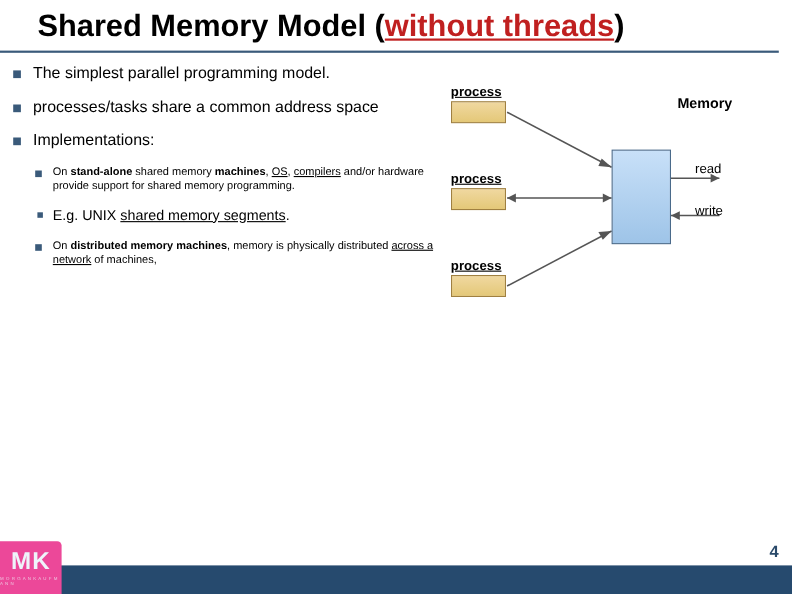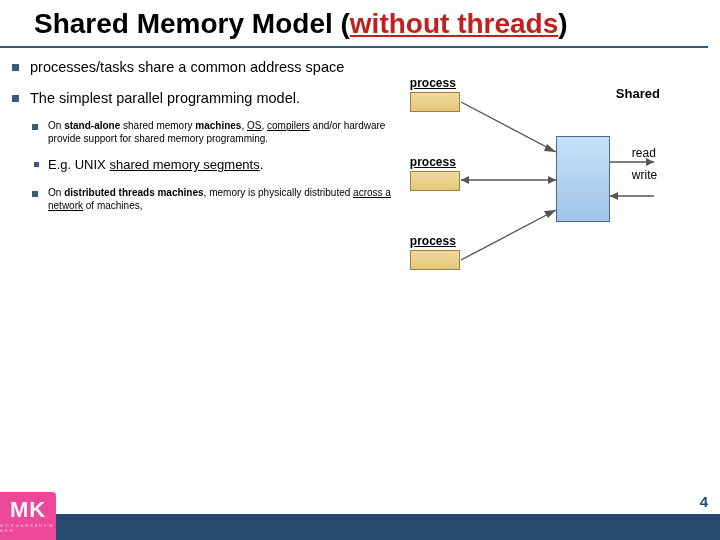--- a/index.html
+++ b/index.html
@@ -83,31 +83,32 @@
 
 <div class="slide">
 
   <div class="title">
     <span class="main">Shared Memory Model (</span><span class="sub underline">without threads</span><span class="main">)</span>
   </div>
 
   <div class="content">
     <div class="left">
       <ul class="lvl1">
+        <li>The simplest parallel programming model.</li>
         <li>processes/tasks share a common address space</li>
-        <li>The simplest parallel programming model.</li>
+        <li>Implementations:</li>
       </ul>
       <ul class="lvl2">
         <li>On <b>stand-alone</b> shared memory <b>machines</b>, <u>OS</u>, <u>compilers</u> and/or hardware provide support for shared memory programming.</li>
       </ul>
       <ul class="lvl3">
         <li>E.g. UNIX <u>shared memory segments</u>.</li>
       </ul>
       <ul class="lvl2">
-        <li>On <b>distributed threads machines</b>, memory is physically distributed <u>across a network</u> of machines,</li>
+        <li>On <b>distributed memory machines</b>, memory is physically distributed <u>across a network</u> of machines,</li>
       </ul>
     </div>
 
     <div class="right">
       <div class="diagram">
         <svg class="arrows" viewBox="0 0 260 230">
 
           <line x1="55" y1="38" x2="150" y2="88"></line>
             <polygon points="150,88 141,80 138,87"></polygon>
 
@@ -119,33 +120,33 @@
             <polygon points="150,146 138,147 142,154"></polygon>
 
           <line x1="204" y1="98" x2="248" y2="98"></line>
             <polygon points="248,98 240,94 240,102"></polygon>
 
           <line x1="248" y1="132" x2="204" y2="132"></line>
             <polygon points="204,132 212,128 212,136"></polygon>
         </svg>
 
         <div class="memory-box"></div>
-        <div class="mem-label">Shared</div>
+        <div class="mem-label">Memory</div>
 
         <div class="proc-box" style="left:4px; top:28px;"></div>
         <div class="proc-label" style="left:4px; top:12px;">process</div>
 
         <div class="proc-box" style="left:4px; top:107px;"></div>
         <div class="proc-label" style="left:4px; top:91px;">process</div>
 
         <div class="proc-box" style="left:4px; top:186px;"></div>
         <div class="proc-label" style="left:4px; top:170px;">process</div>
 
         <div class="rw-label" style="left:226px; top:82px;">read</div>
-        <div class="rw-label" style="left:226px; top:104px;">write</div>
+        <div class="rw-label" style="left:226px; top:120px;">write</div>
       </div>
     </div>
   </div>
 
   <div class="footer-bar"></div>
   <div class="logo">
     <div class="mk">MK</div>
     <div class="sub">M O R G A N  K A U F M A N N</div>
   </div>
   <div class="pagenum">4</div>

